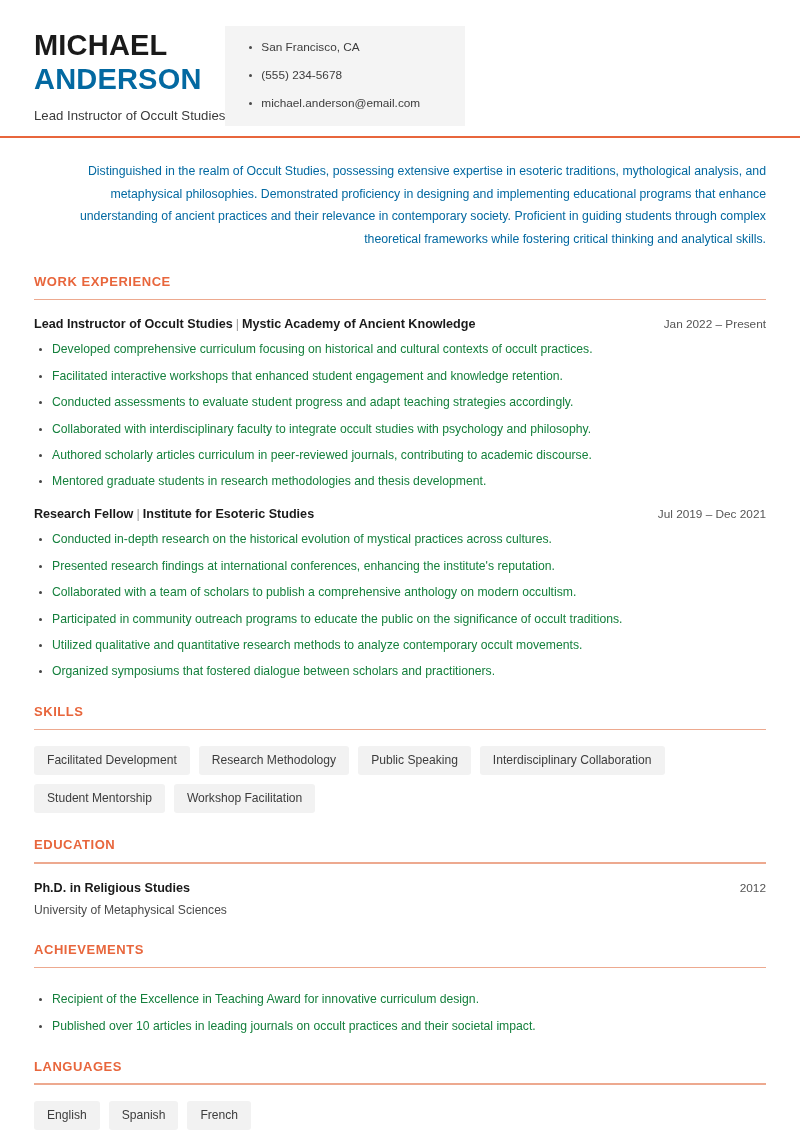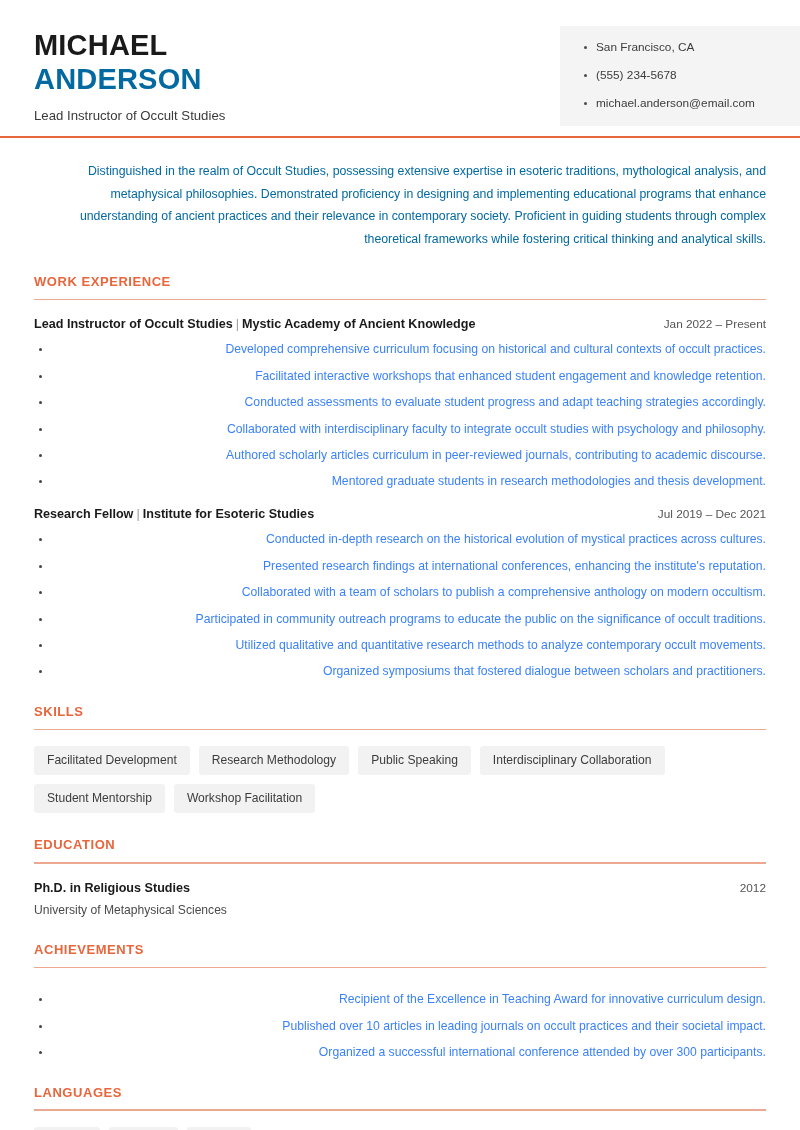--- a/index.html
+++ b/index.html
@@ -20,21 +20,20 @@
     height: 1130px;
     overflow: hidden;
     box-sizing: border-box;
   }
 
   
   .header {
     position: relative;
     display: flex;
     align-items: flex-start;
-    justify-content: space-between;
     padding: 22px 0 0 0;
     min-height: 106px;
   }
   .header-left {
     padding-left: 34px;
     padding-top: 6px;
   }
   .name-line1 {
     font-size: 29px;
     font-weight: bold;
@@ -153,25 +152,24 @@
   }
 
   .bullets {
     list-style: none;
     margin: 10px 0 0 0;
     padding: 0;
   }
   .bullets li {
     position: relative;
     font-size: 12.2px;
-    color: #3b82f6;
+    color: #15803d;
     line-height: 1.3;
     padding-left: 18px;
     margin-bottom: 10.5px;
-    text-align: right;
   }
   .bullets li:last-child { margin-bottom: 0; }
   .bullets li::before {
     content: "";
     position: absolute;
     left: 5px;
     top: 6px;
     width: 3px;
     height: 3px;
     border-radius: 50%;
@@ -283,21 +281,20 @@
         <div class="entry-sub">University of Metaphysical Sciences</div>
       </div>
     </div>
 
     <div class="section">
       <div class="section-title">ACHIEVEMENTS</div>
       <div class="section-rule"></div>
       <ul class="bullets achievements-list">
         <li>Recipient of the Excellence in Teaching Award for innovative curriculum design.</li>
         <li>Published over 10 articles in leading journals on occult practices and their societal impact.</li>
-        <li>Organized a successful international conference attended by over 300 participants.</li>
       </ul>
     </div>
 
     <div class="section">
       <div class="section-title">LANGUAGES</div>
       <div class="section-rule"></div>
       <div class="chips">
         <span class="chip">English</span>
         <span class="chip">Spanish</span>
         <span class="chip">French</span>

